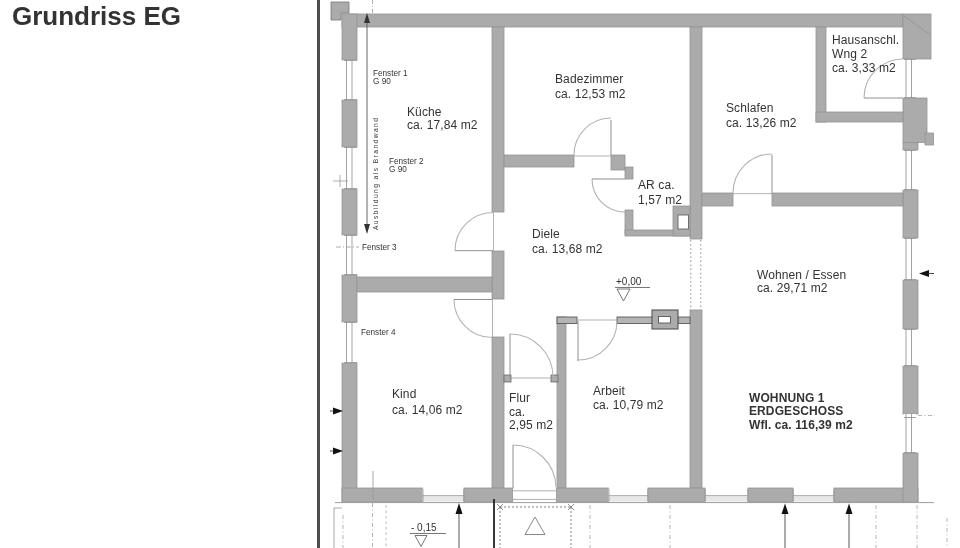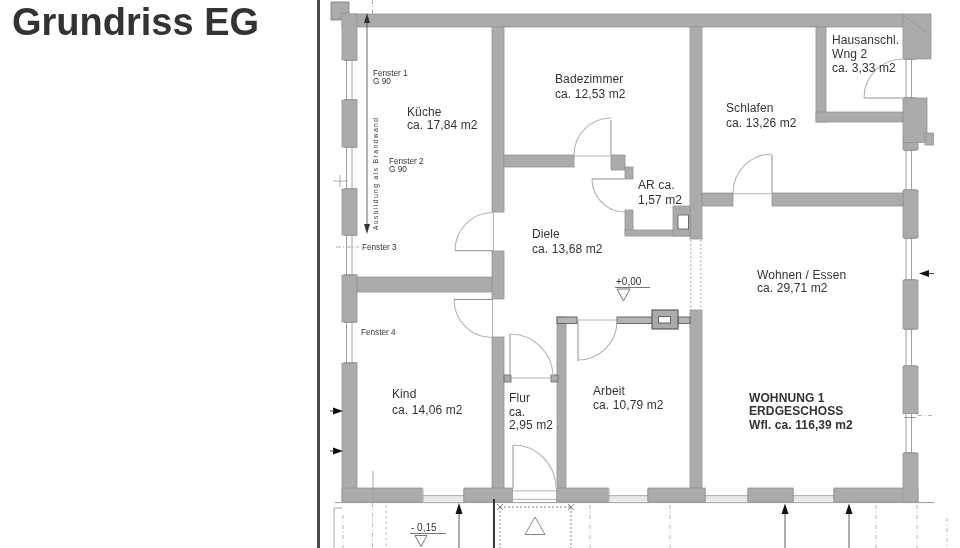--- a/index.html
+++ b/index.html
@@ -1,17 +1,17 @@
 <!DOCTYPE html>
 <html><head>
 <meta charset="utf-8">
 <style>
   html,body{margin:0;padding:0;background:#ffffff;width:960px;height:548px;overflow:hidden;}
   #title{position:absolute;left:12px;top:1px;font-family:"Liberation Sans",sans-serif;
-         font-weight:bold;font-size:38px;color:#333;letter-spacing:0px;}
+         font-weight:bold;font-size:26px;color:#333;letter-spacing:0px;}
   #sep{position:absolute;left:317px;top:0;width:3px;height:548px;background:#4d4d4d;}
   svg{position:absolute;left:0;top:0;filter:blur(0.35px);}
   text{font-family:"Liberation Sans",sans-serif;fill:#333;}
 </style>
 </head>
 <body>
 <div id="title">Grundriss EG</div>
 <div id="sep"></div>
 <svg width="960" height="548" viewBox="0 0 960 548">
   <g id="walls" fill="#ababab" stroke="#949494" stroke-width="0.8">

